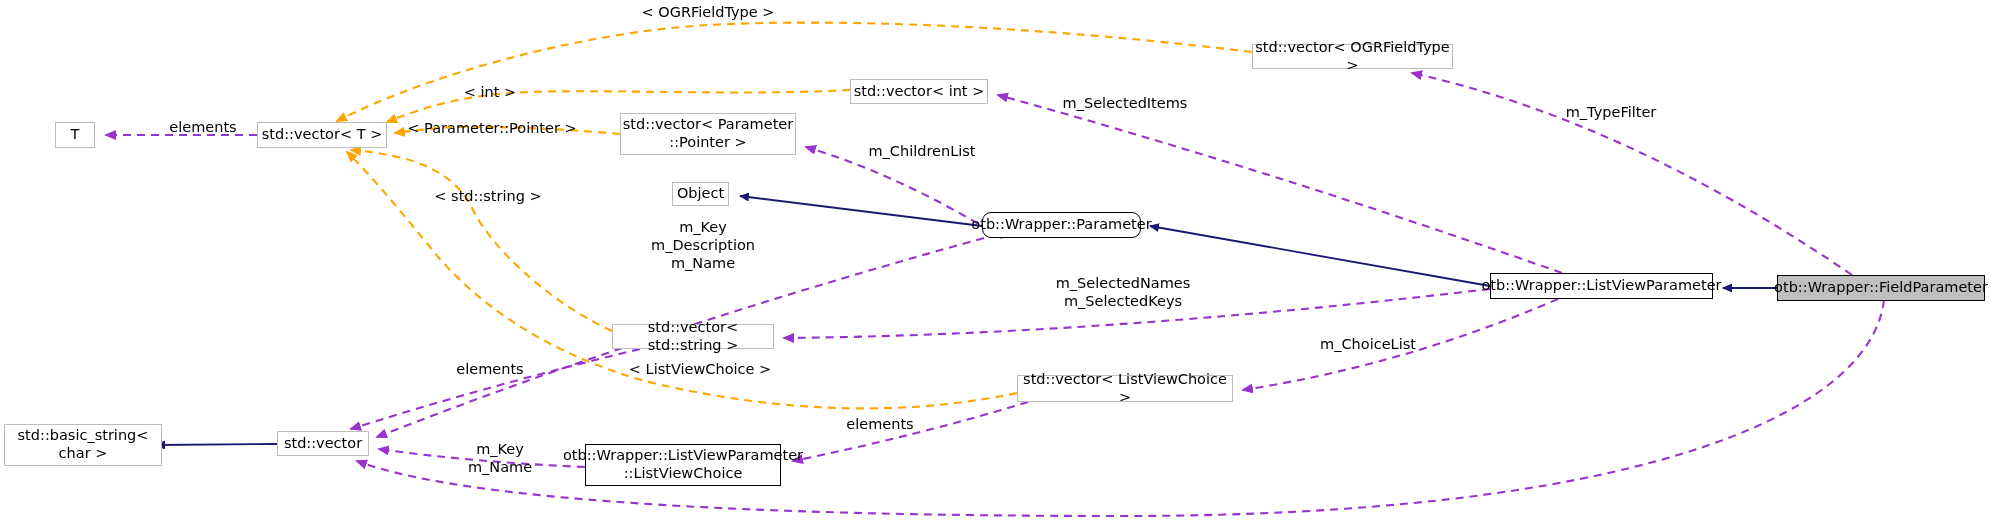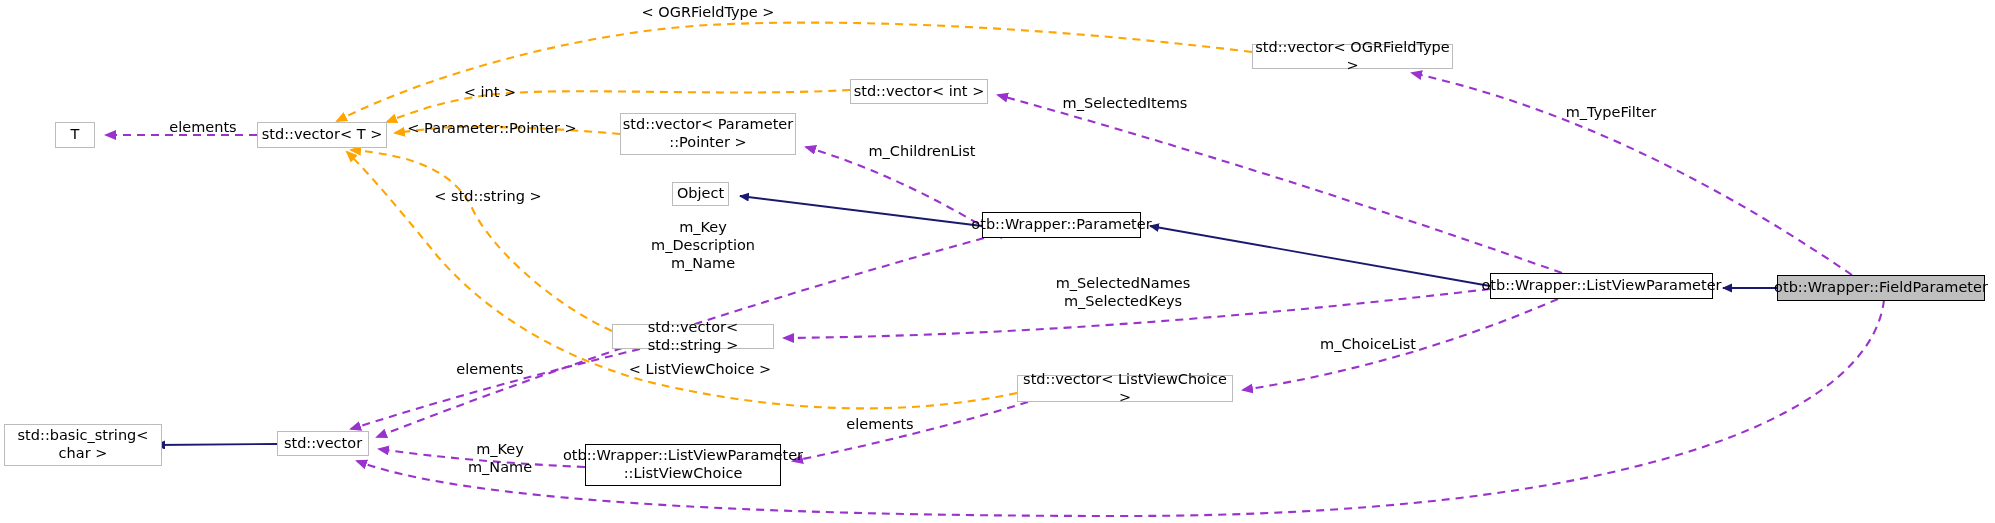--- a/index.html
+++ b/index.html
@@ -54,21 +54,21 @@
       </g>
   </svg>
   <div id="nodes-layer">
       <div class="node" style="left: 55px; top: 122px; width: 40px; height: 26px;">T</div>
       <div class="node" style="left: 257px; top: 122px; width: 130px; height: 26px;">std::vector&lt; T &gt;</div>
       <div class="node" style="left: 850px; top: 79px; width: 138px; height: 25px;">std::vector&lt; int &gt;</div>
       <div class="node" style="left: 1252px; top: 44px; width: 201px; height: 25px;">std::vector&lt; OGRFieldType &gt;</div>
       <div class="node" style="left: 620px; top: 113px; width: 176px; height: 42px;">std::vector&lt; Parameter
 ::Pointer &gt;</div>
       <div class="node" style="left: 672px; top: 182px; width: 57px; height: 24px;">Object</div>
-      <div class="node class" style="left: 982px; top: 212px; width: 159px; height: 26px;">otb::Wrapper::Parameter</div>
+      <div class="node class" style="left: 982px; top: 212px; width: 159px; height: 26px; border-radius: 9px;">otb::Wrapper::Parameter</div>
       <div class="node class" style="left: 1490px; top: 273px; width: 223px; height: 26px;">otb::Wrapper::ListViewParameter</div>
       <div class="node highlight" style="left: 1777px; top: 275px; width: 208px; height: 26px;">otb::Wrapper::FieldParameter</div>
       <div class="node" style="left: 612px; top: 324px; width: 162px; height: 25px;">std::vector&lt; std::string &gt;</div>
       <div class="node" style="left: 1017px; top: 375px; width: 216px; height: 27px;">std::vector&lt; ListViewChoice &gt;</div>
       <div class="node" style="left: 4px; top: 424px; width: 158px; height: 42px;">std::basic_string&lt;
 char &gt;</div>
       <div class="node" style="left: 277px; top: 431px; width: 92px; height: 25px;">std::vector</div>
       <div class="node class" style="left: 585px; top: 444px; width: 196px; height: 42px;">otb::Wrapper::ListViewParameter
 ::ListViewChoice</div>
     </div>

